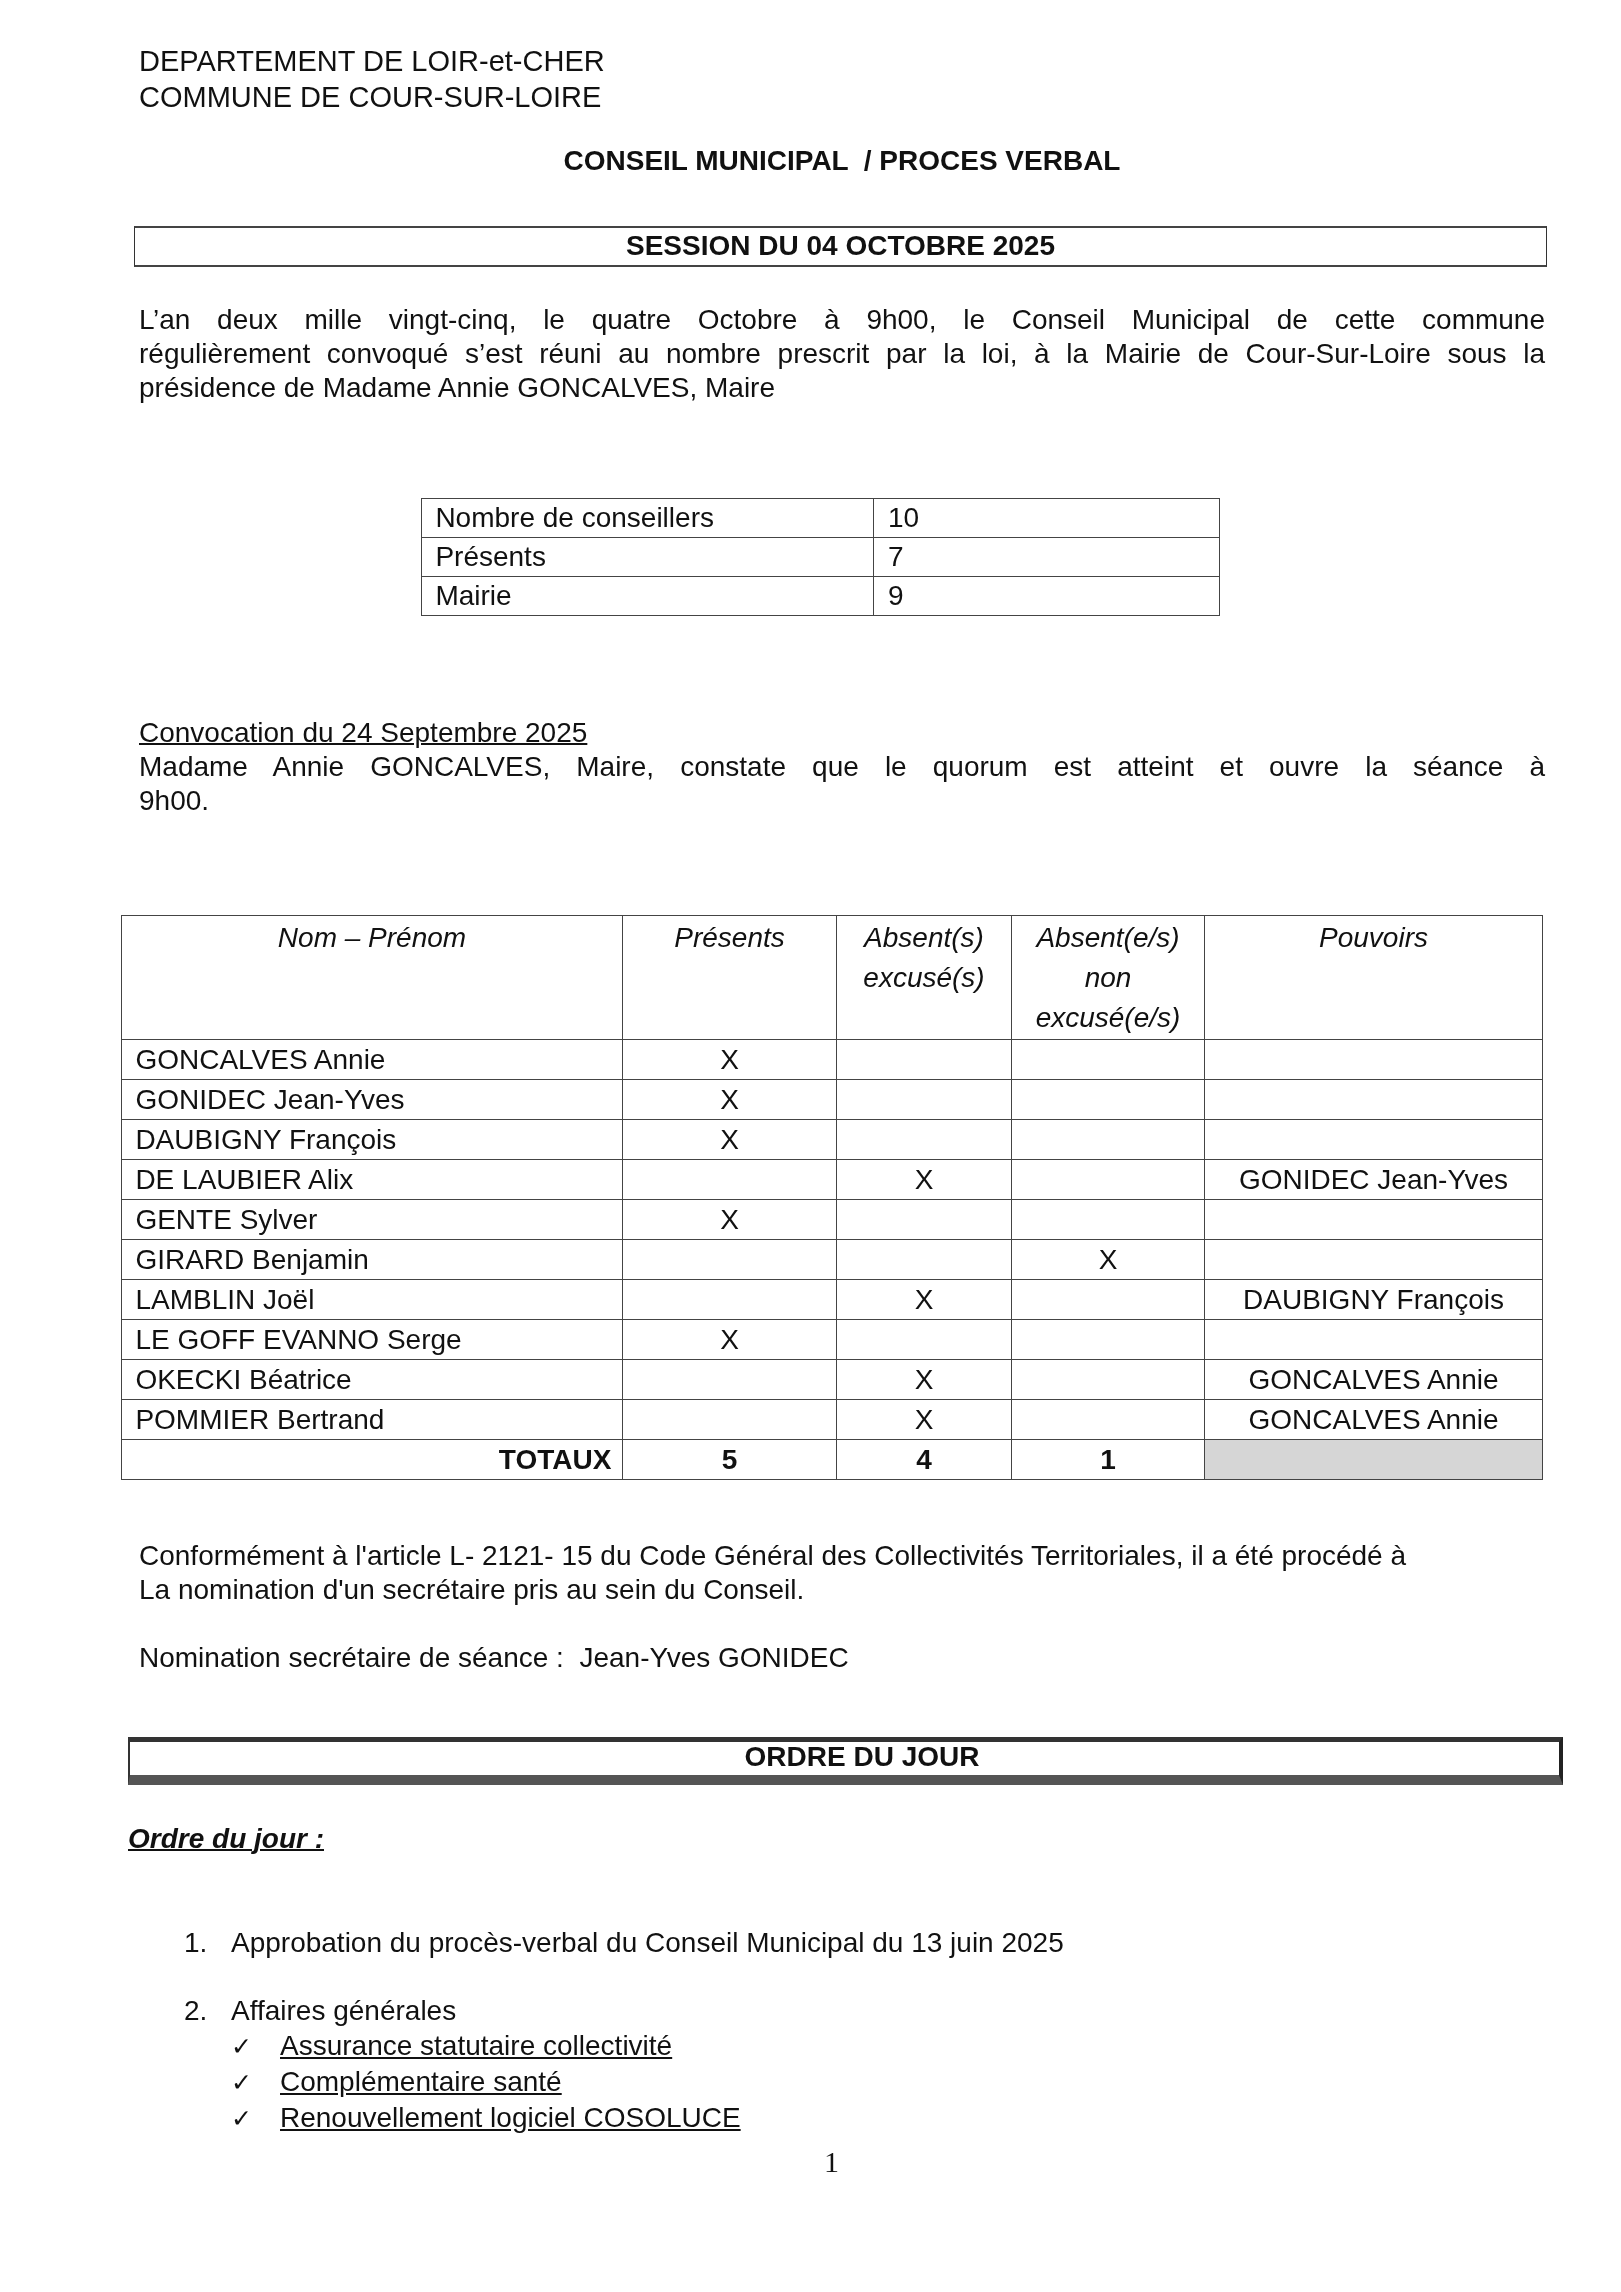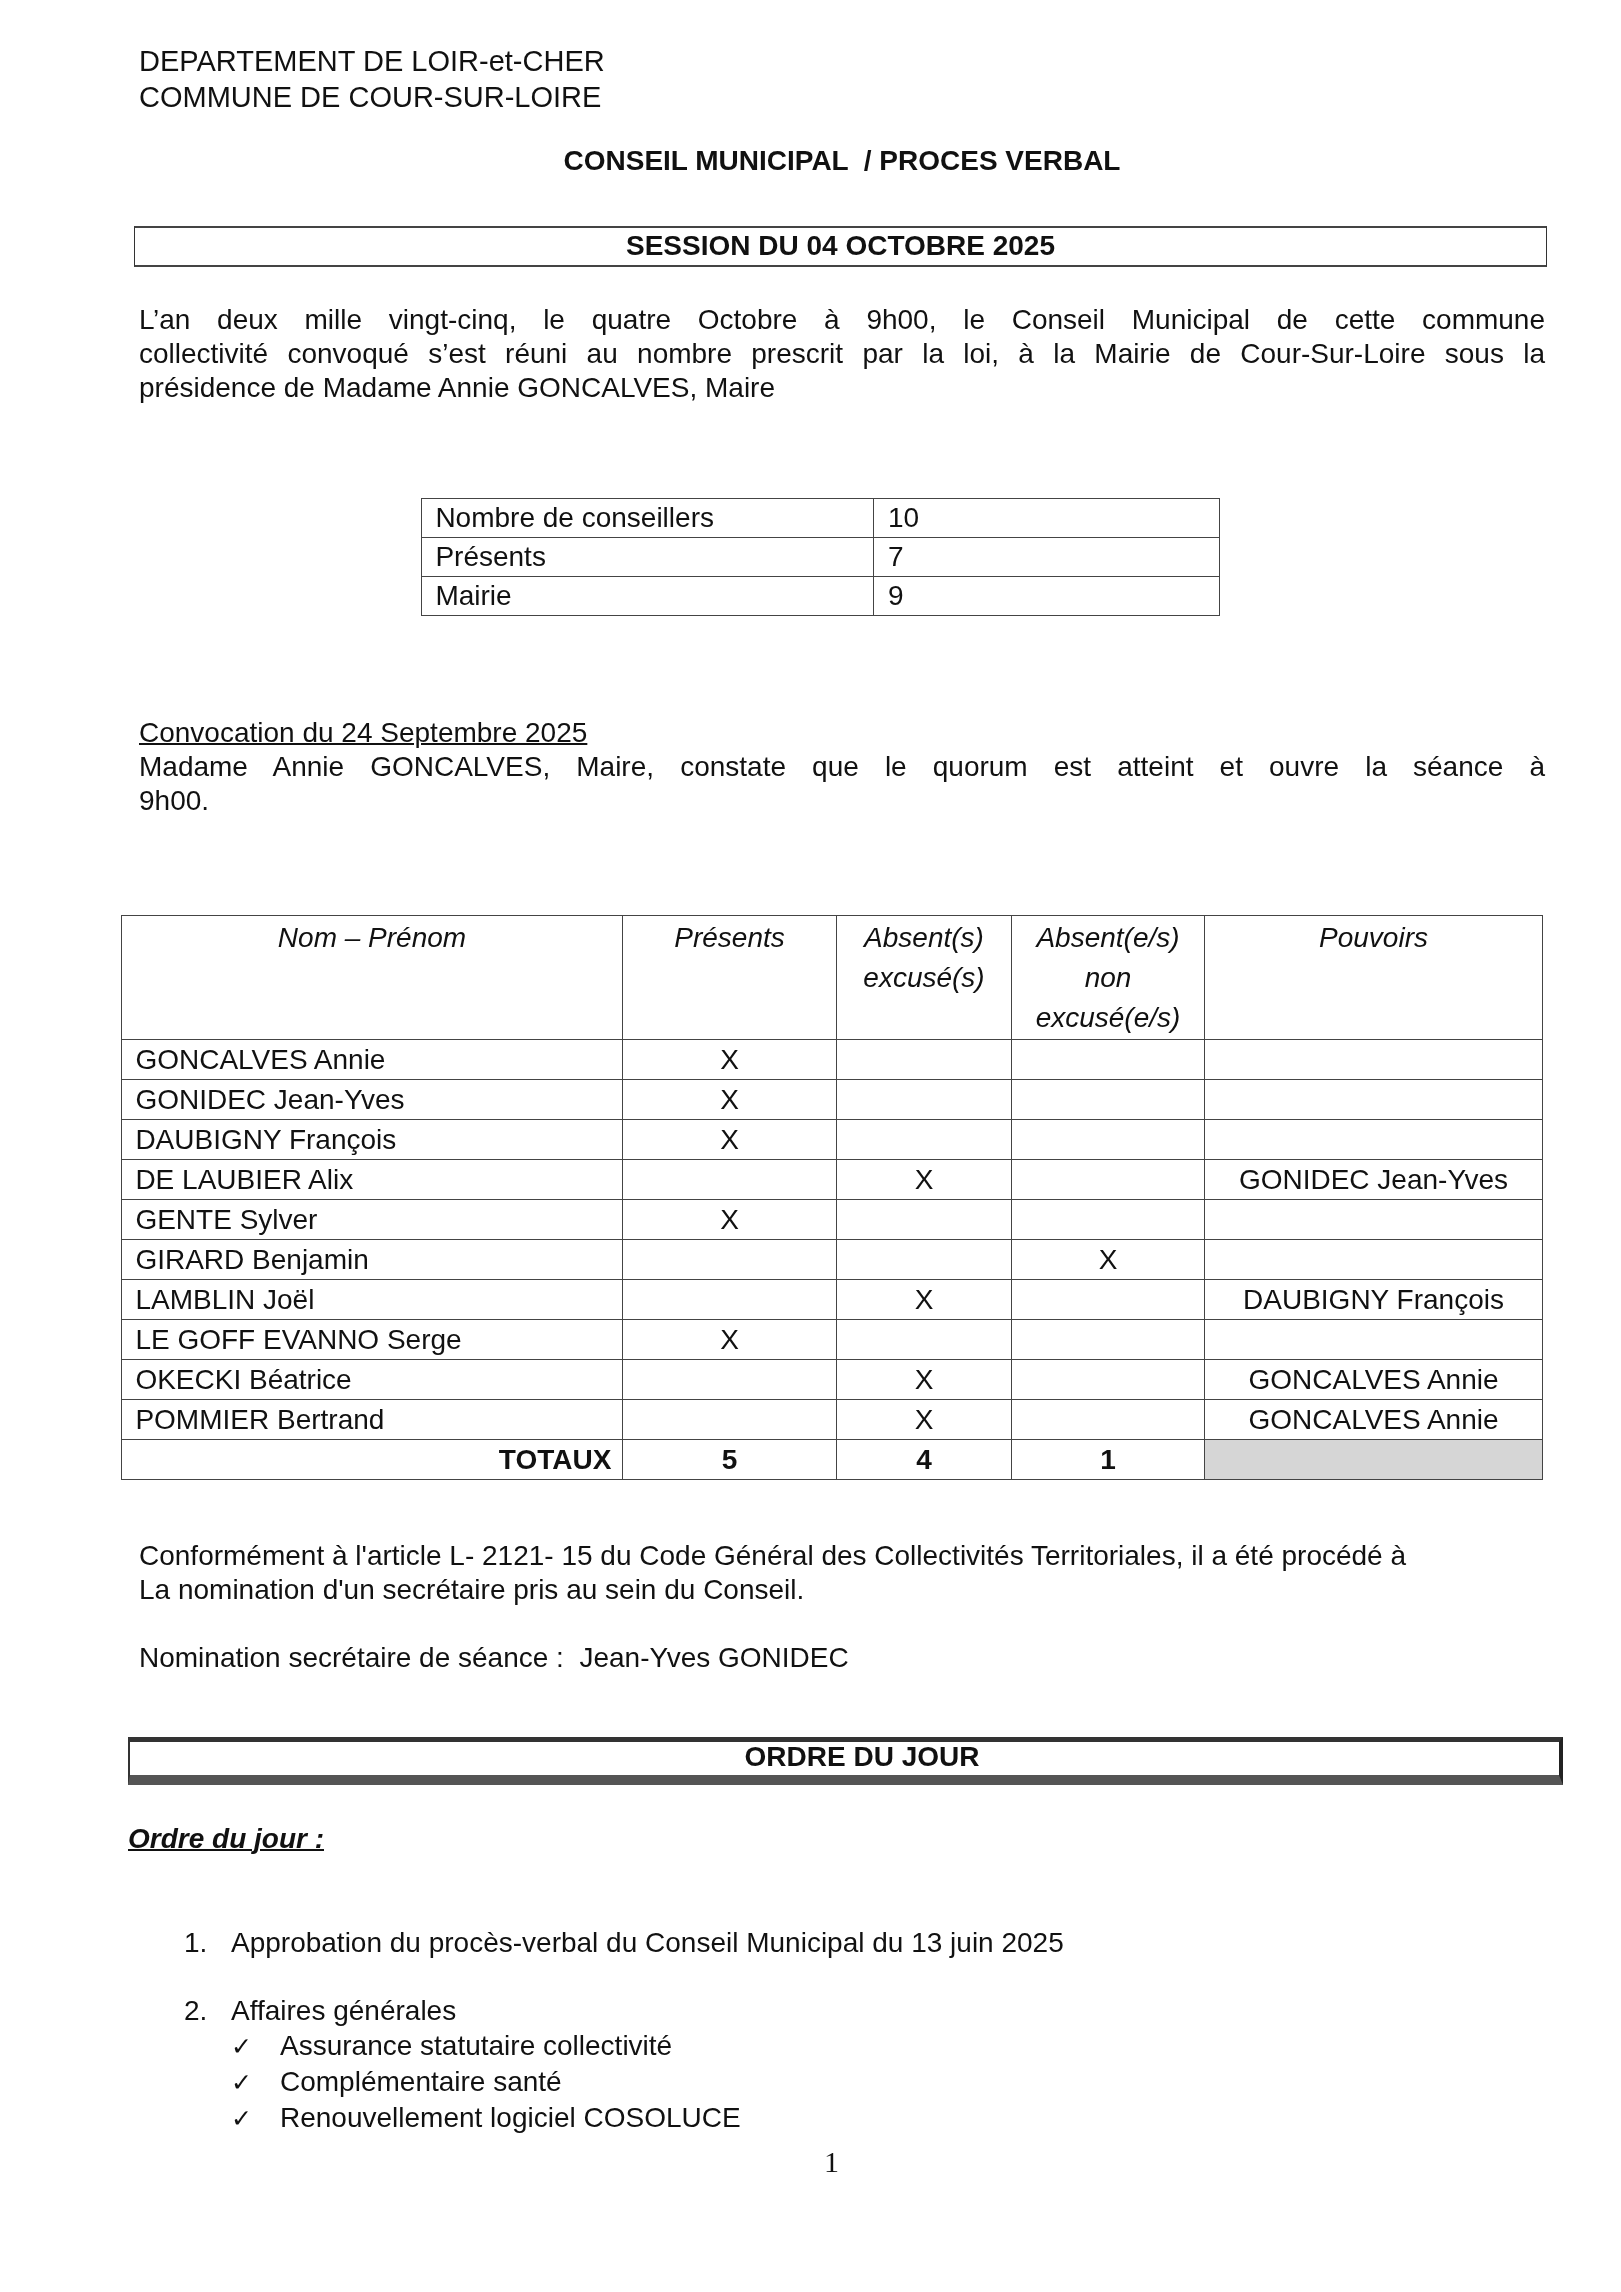--- a/index.html
+++ b/index.html
@@ -45,21 +45,21 @@
 <div class="abs title" style="left:0;width:1684px;">
   <span style="white-space:pre;">CONSEIL MUNICIPAL  / PROCES VERBAL</span>
 </div>
 
 <div class="abs session-box">
   <span>SESSION DU 04 OCTOBRE 2025</span>
 </div>
 
 <div class="abs para" style="top:303px;">
   <div style="text-align:justify;text-align-last:justify;">L’an deux mille vingt-cinq, le quatre Octobre à 9h00, le Conseil Municipal de cette commune</div>
-  <div style="text-align:justify;text-align-last:justify;">collectivité convoqué s’est réuni au nombre prescrit par la loi, à la Mairie de Cour-Sur-Loire sous la</div>
+  <div style="text-align:justify;text-align-last:justify;">régulièrement convoqué s’est réuni au nombre prescrit par la loi, à la Mairie de Cour-Sur-Loire sous la</div>
   <div>présidence de Madame Annie GONCALVES, Maire</div>
 </div>
 
 <table class="abs small-table">
   <tbody id="counts-body">
       <tr>
         <td>Nombre de conseillers</td>
         <td class="val">10</td>
       </tr>
       <tr>
@@ -186,21 +186,21 @@
   <span class="u">Ordre du jour :</span>
 </div>
 
 <div class="abs" style="left:184px; top:1926px;">
   <div class="li">
     <span class="num">1.</span><span>Approbation du procès-verbal du Conseil Municipal du 13 juin 2025</span>
   </div>
   <div class="li" style="margin-top:34px;">
     <span class="num">2.</span><span>Affaires générales</span>
   </div>
-  <div id="subitems" style="margin-left:47px;">
+  <div id="subitems" style="margin-left:47px;text-decoration:underline;">
       <div class="li" style="line-height: 36px;"><span class="chk">✓</span><span>Assurance statutaire collectivité</span></div>
       <div class="li" style="line-height: 36px;"><span class="chk">✓</span><span>Complémentaire santé</span></div>
       <div class="li" style="line-height: 36px;"><span class="chk">✓</span><span>Renouvellement logiciel COSOLUCE</span></div>
     </div>
 </div>
 
 <div class="abs pagenum">1</div>
 
 
 </body></html>

